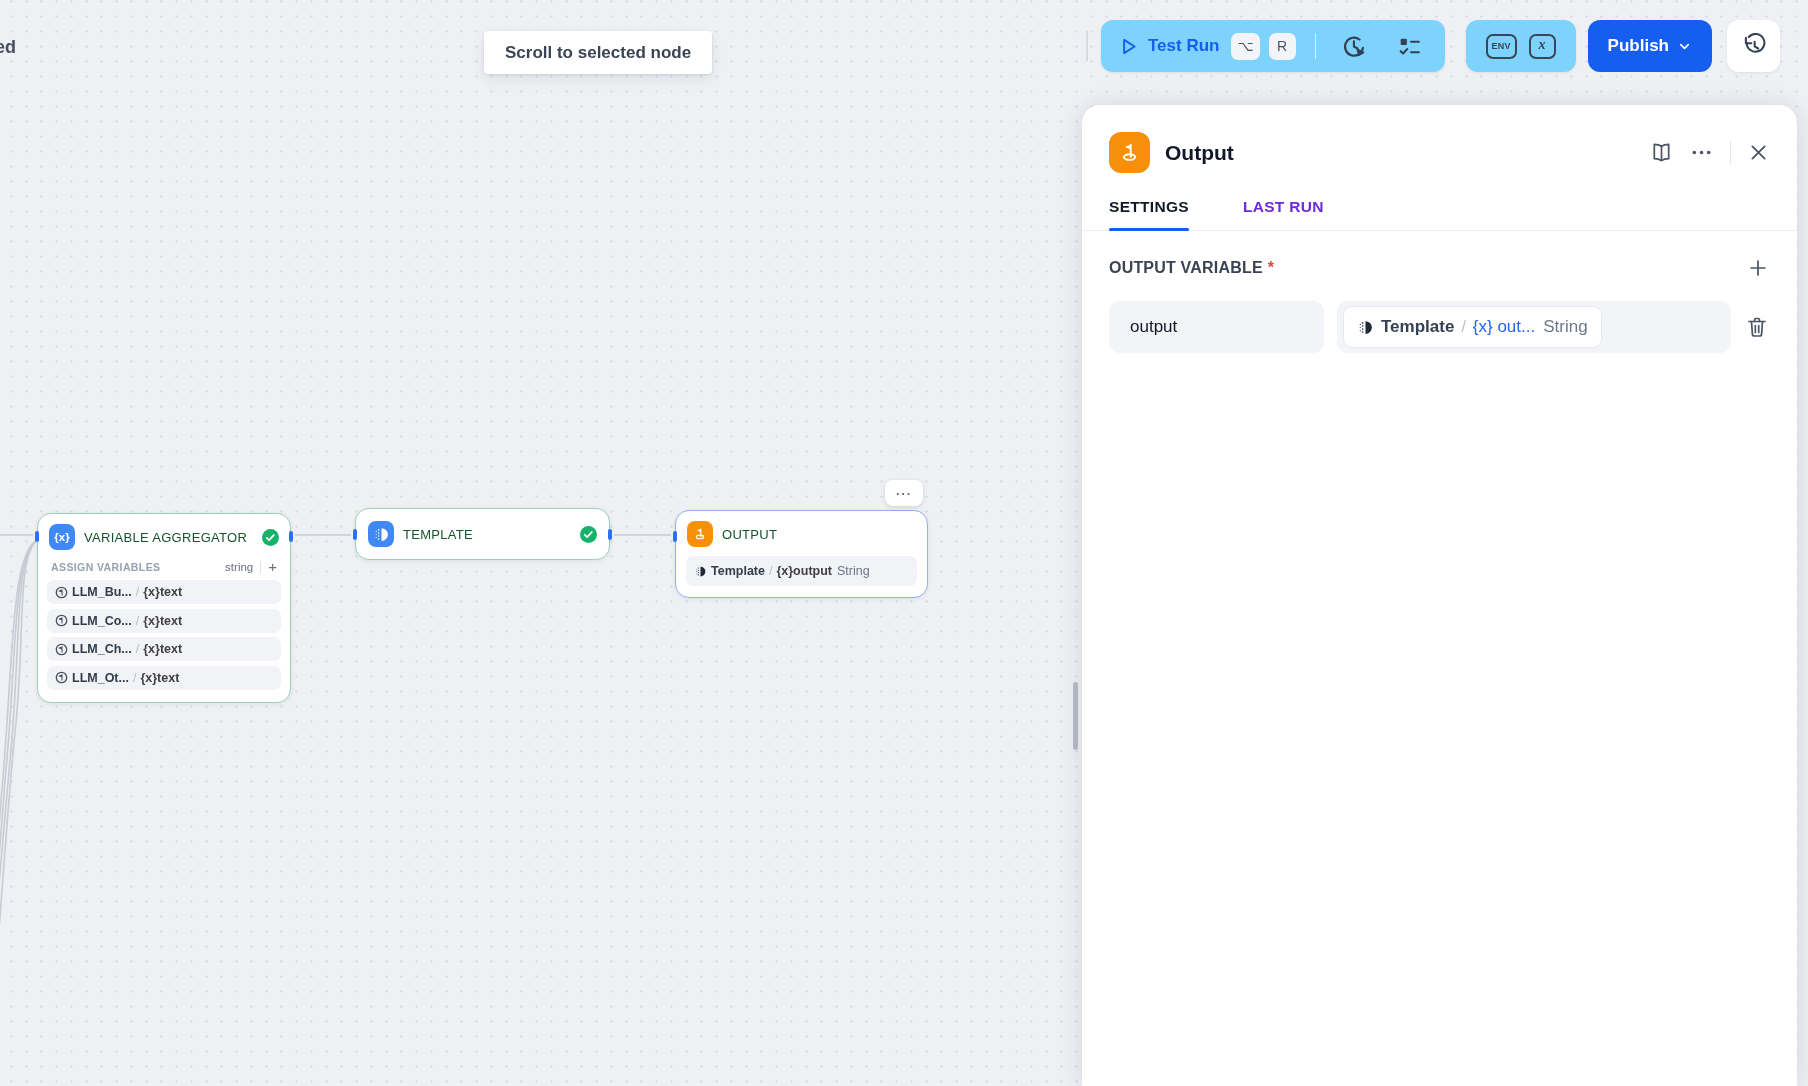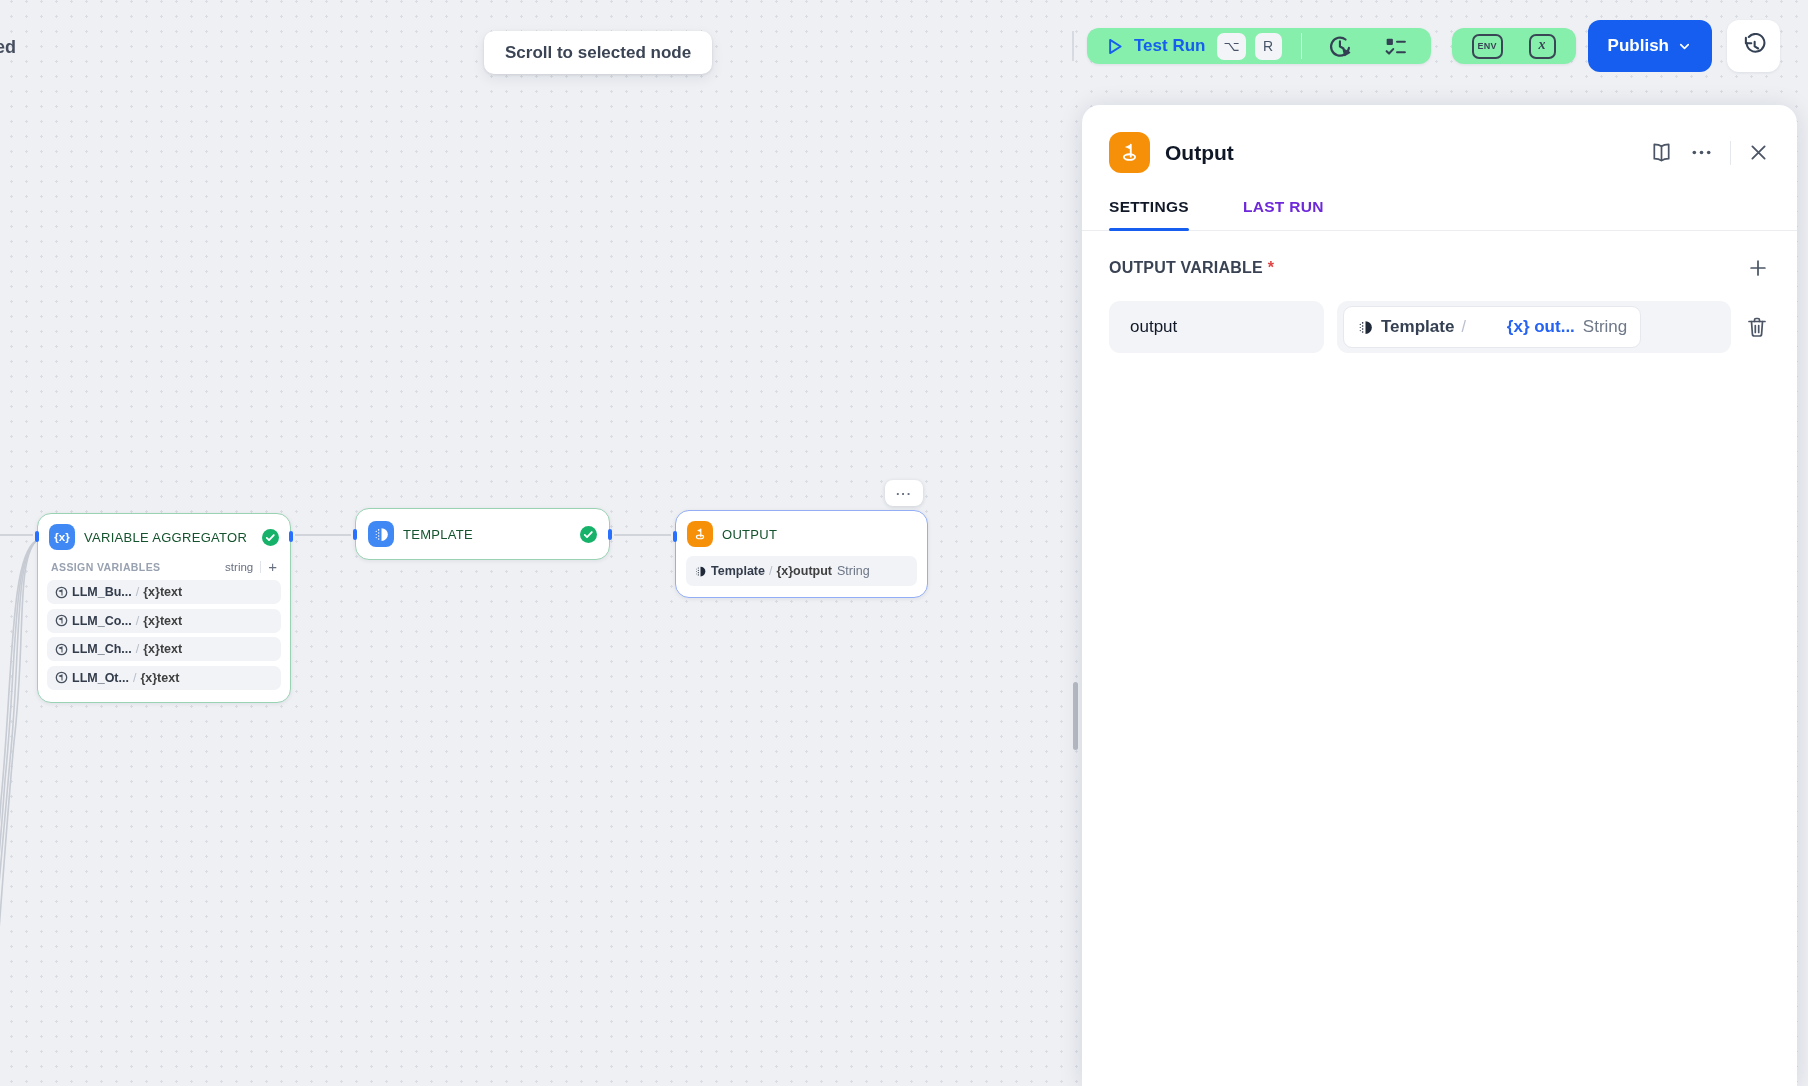--- a/index.html
+++ b/index.html
@@ -55,38 +55,38 @@
   .more-btn { position:absolute; left:885px; top:480px; width:38px; height:26px;
               background:#fff; border-radius:8px; box-shadow:0 1px 4px rgba(16,24,40,.15);
               display:flex; align-items:center; justify-content:center;
               color:#687080; font-size:13px; font-weight:bold; letter-spacing:1px; }
 
   .scroll-thumb { position:absolute; left:1073px; top:682px; width:5px; height:68px;
                   background:#b8bcc5; border-radius:3px; }
 
   
   .scroll-pill { position:absolute; left:484px; top:31px; height:43px; z-index:5;
-                 background:#fff; border-radius:10px;
+                 background:#fff; border-radius:4px;
                  box-shadow:0 1px 3px rgba(16,24,40,.1), 0 5px 14px rgba(16,24,40,.07);
                  display:flex; align-items:center; padding:0 21px;
                  font-size:17px; font-weight:bold; color:#3b4454; }
   .topbar-right { position:absolute; top:20px; right:28px; height:52px; z-index:5;
                   display:flex; align-items:center; }
   .tb-divider { width:1.5px; height:30px; background:#d7dae0; margin-right:13px; }
-  .group { background:#86efac; border-radius:12px; height:36px;
+  .group { background:#7dd3fc; border-radius:12px; height:52px;
            box-shadow:0 1px 3px rgba(16,24,40,.08);
            display:flex; align-items:center; }
   .run-group { padding:0 17px; gap:9px; margin-right:21px; }
   .test-run { color:#155eef; font-size:17px; font-weight:bold; margin-right:3px; white-space:nowrap; }
   .kbd { min-width:27px; height:27px; background:#f2f4f7; border-radius:7px; padding:0 6px;
          display:flex; align-items:center; justify-content:center;
          font-size:14px; color:#475467; }
   .grp-div { width:1px; height:26px; background:#e4e7ec; margin:0 10px; }
   .icon-btn { display:flex; align-items:center; justify-content:center; padding:0 6px; }
-  .env-group { padding:8px 14px; gap:14px; margin-right:12px;justify-content:center; }
+  .env-group { padding:8px 14px; margin-right:12px;justify-content:center; }
   .sq-icon { border:2px solid #3a4556; border-radius:7px; display:flex; align-items:center; justify-content:center; }
   .env-icon { width:31px; height:25px; font-size:9px; font-weight:bold; color:#3a4556; letter-spacing:.3px; }
   .varx-icon { width:27px; height:25px; font-size:14px; font-weight:bold; font-style:italic;
                color:#3a4556; font-family:"Liberation Serif", serif; padding-bottom:2px; }
   .publish-btn { height:52px; border-radius:12px; background:#155eef; color:#fff;
                  display:flex; align-items:center; gap:8px; padding:0 20px;
                  font-size:17px; font-weight:bold; margin-right:15px; border:none; }
   .history-btn { width:53px; height:52px; background:#fff; border-radius:12px;
                  box-shadow:0 1px 3px rgba(16,24,40,.08);
                  display:flex; align-items:center; justify-content:center; }
@@ -116,21 +116,21 @@
   .var-assign-row { display:flex; align-items:center; margin-top:22px; }
   .var-name-input { width:215px; height:52px; background:#f3f4f7; border:none; border-radius:11px;
                     padding:0 21px; font-size:17px; color:#101828; flex:none;
                     font-family:"Liberation Sans", sans-serif; outline:none; }
   .var-ref { flex:1; height:52px; background:#f3f4f7; border-radius:11px; margin-left:13px;
              padding:5px 6px; display:flex; align-items:center; min-width:0; }
   .ref-chip { height:42px; background:#fff; border:1px solid #e6e8ee; border-radius:9px;
               display:flex; align-items:center; gap:7px; padding:0 13px; white-space:nowrap; }
   .ref-node { font-size:17px; font-weight:bold; color:#354052; }
   .ref-slash { font-size:16px; color:#b9c0cc; }
-  .ref-var { font-size:17px; font-weight:bold; color:#2563f5;margin-left:34px; }
+  .ref-var { font-size:17px; font-weight:normal; color:#2563f5; }
   .ref-type { font-size:17px; color:#6f7888; margin-left:1px; }
   .trash-btn { margin-left:14px; display:flex; flex:none; }
 </style>
 </head>
 <body>
 
 <div class="canvas">
 
   <span class="cut-text">ed</span>
 

